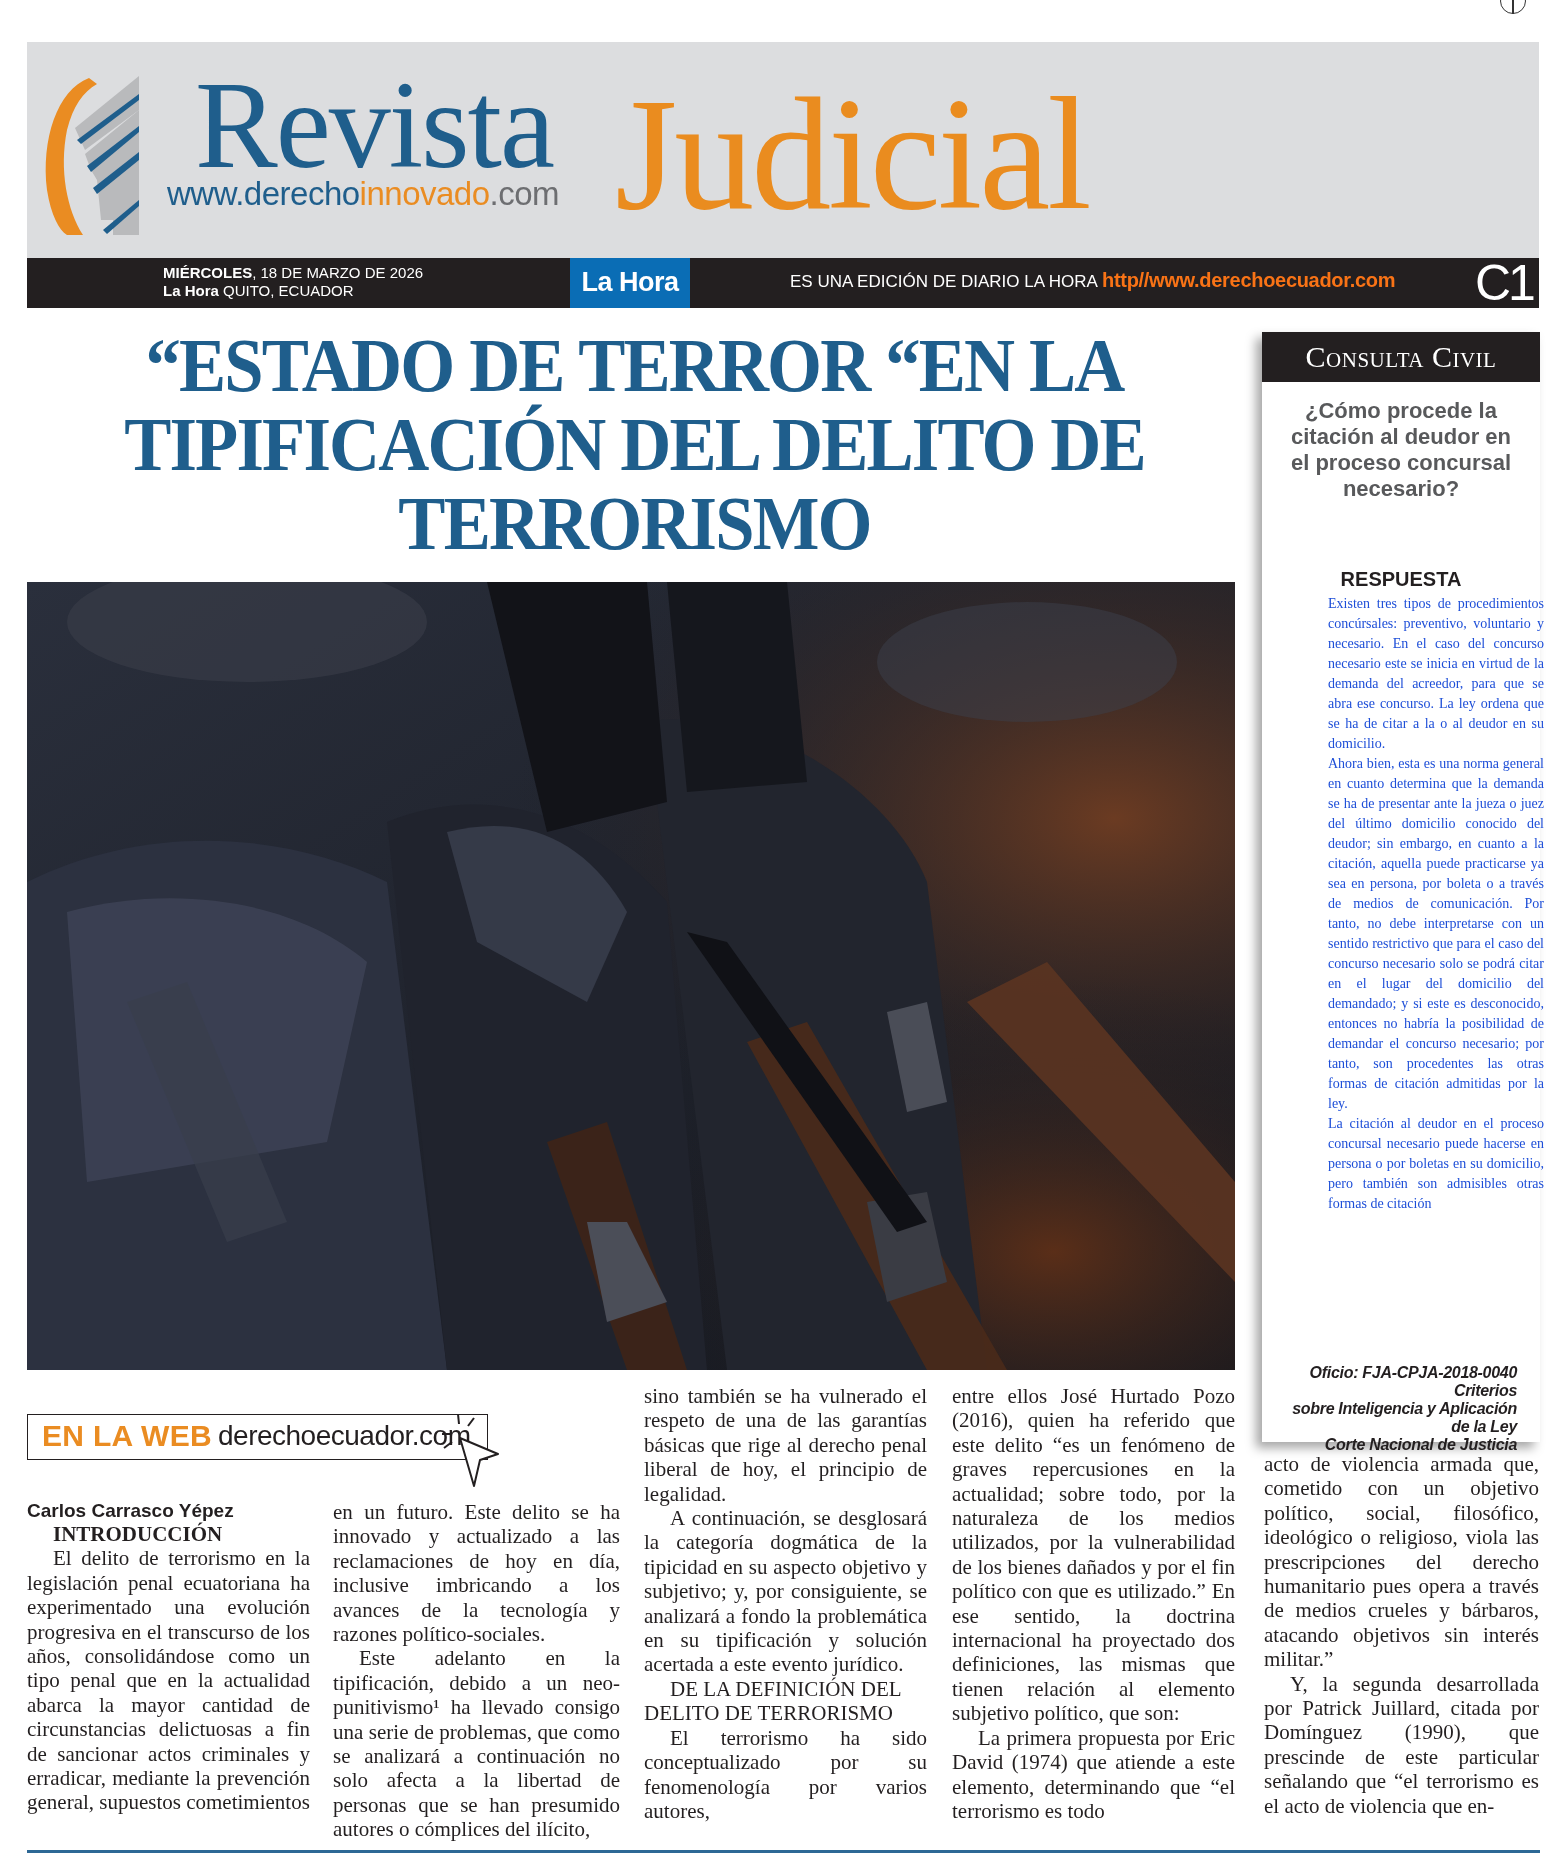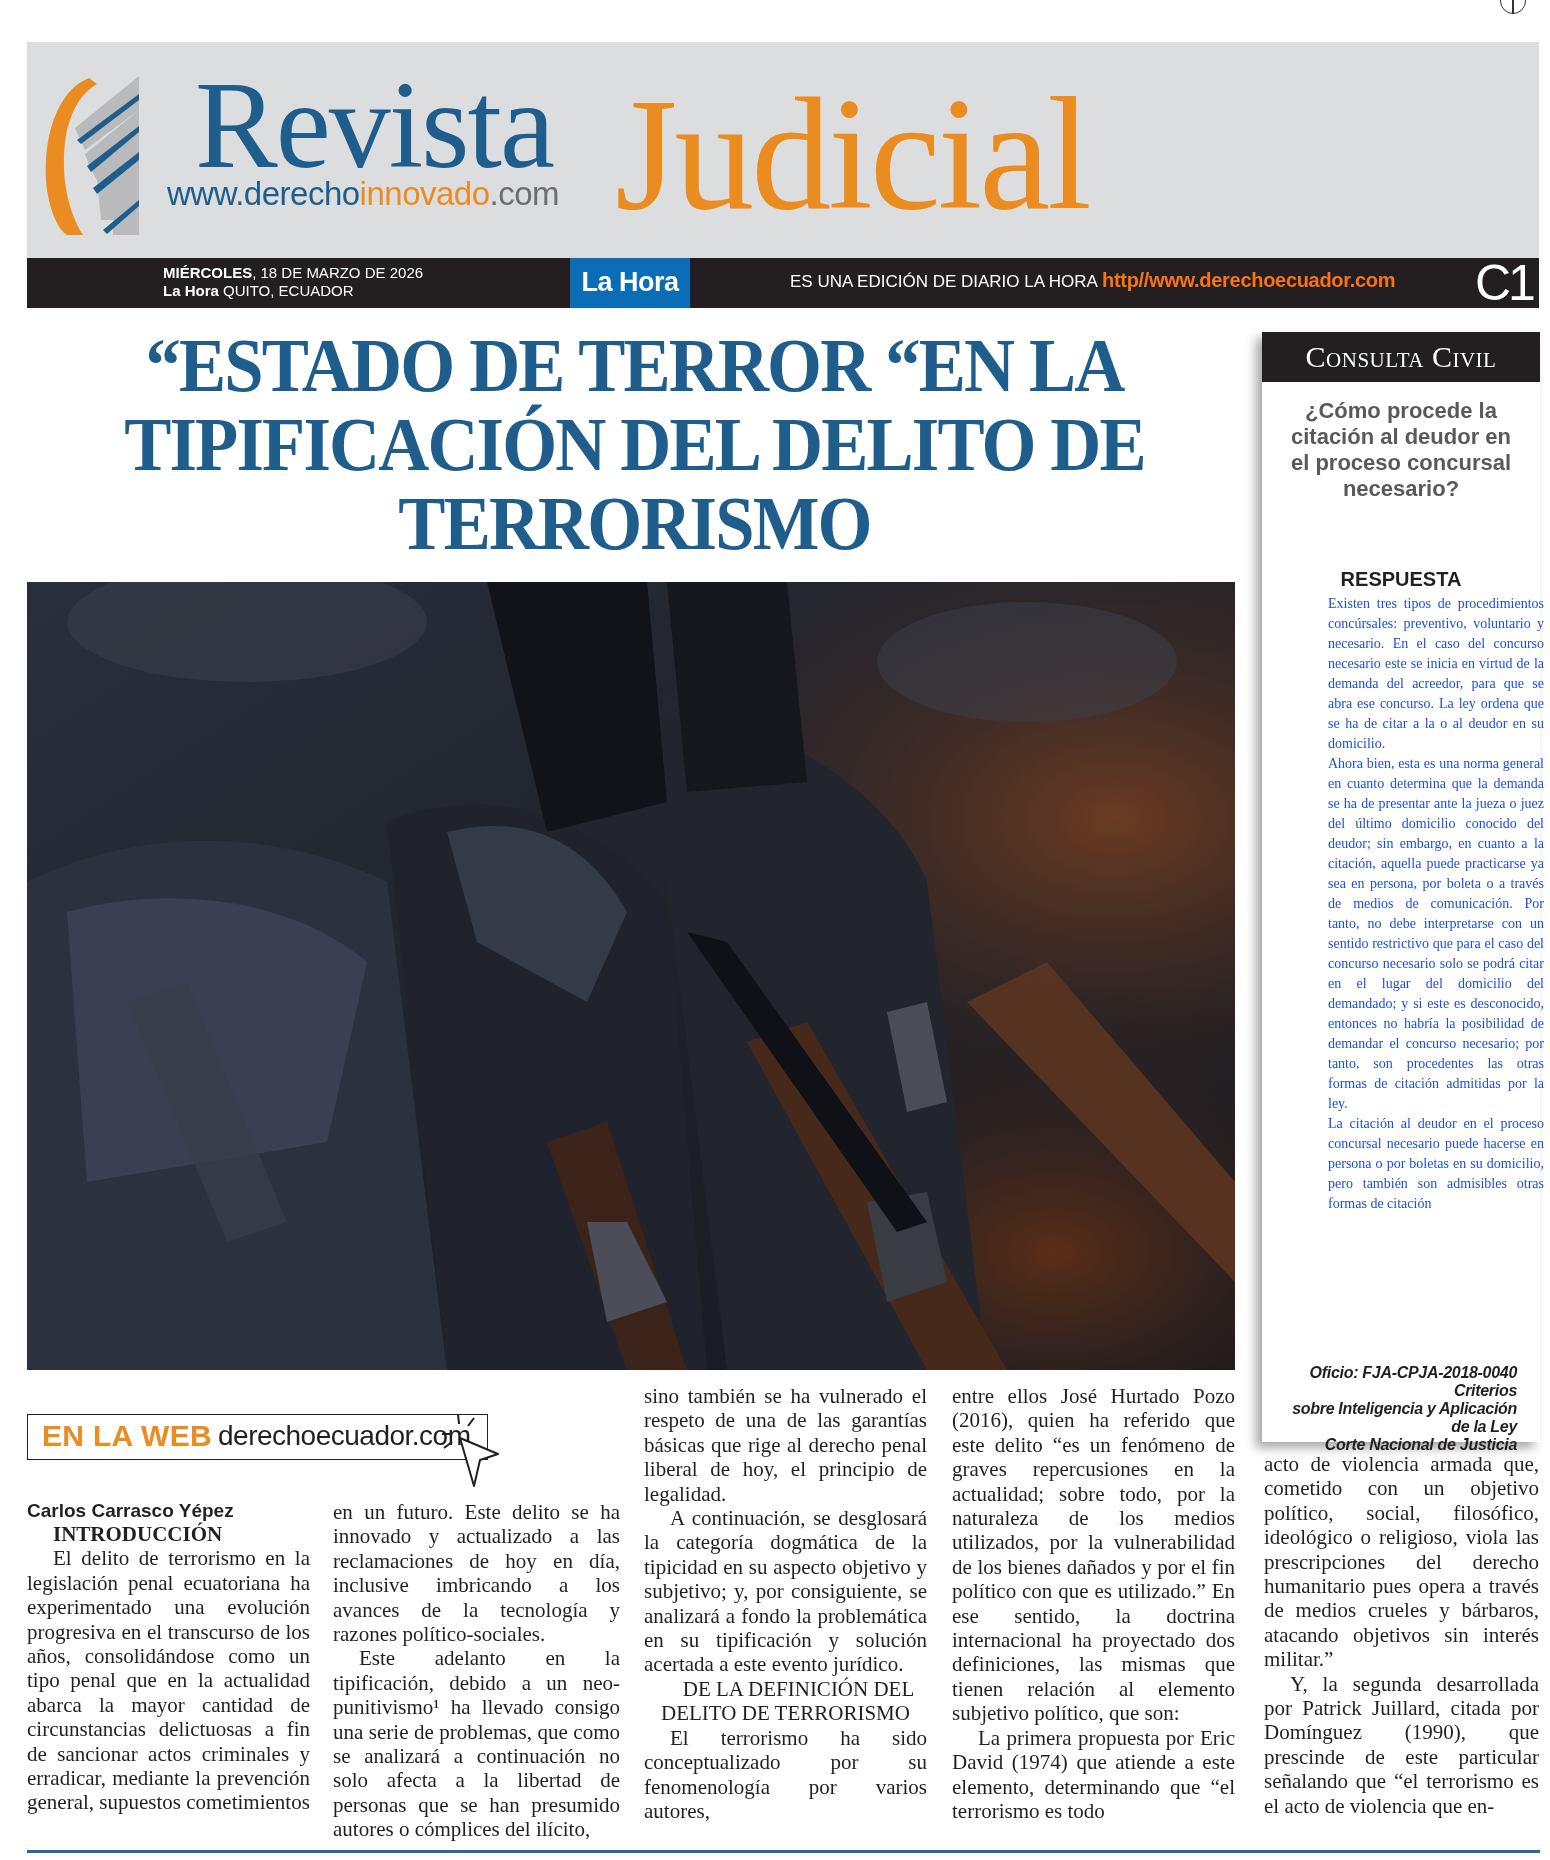--- a/index.html
+++ b/index.html
@@ -53,21 +53,21 @@
   .col { position: absolute; font-family: "Liberation Serif", serif; font-size: 21px; line-height: 24.4px; color: #231f20; text-align: justify; }
   .col p { margin: 0; }
   .col .ind { text-indent: 26px; }
   .byline { font-family: "Liberation Sans", sans-serif; font-weight: bold; font-size: 19px; line-height: 22px; }
   .sec { font-weight: bold; text-indent: 26px; }
   .col1 { left: 27px; top: 1500px; width: 283px; }
   .col2 { left: 333px; top: 1500px; width: 287px; }
   .col3 { left: 644px; top: 1384px; width: 283px; }
   .col4 { left: 952px; top: 1384px; width: 283px; }
   .col5 { left: 1264px; top: 1452px; width: 275px; }
-  .upper { text-align: center; }
+  .upper { text-align: left; }
 
   .bottom-rule { position: absolute; left: 27px; top: 1850px; width: 1513px; height: 3px; background: #2d6895; }
 </style>
 </head>
 <body>
 
 <div class="reg-mark">
     <div class="c"></div>
     <div class="v"></div>
   </div>

